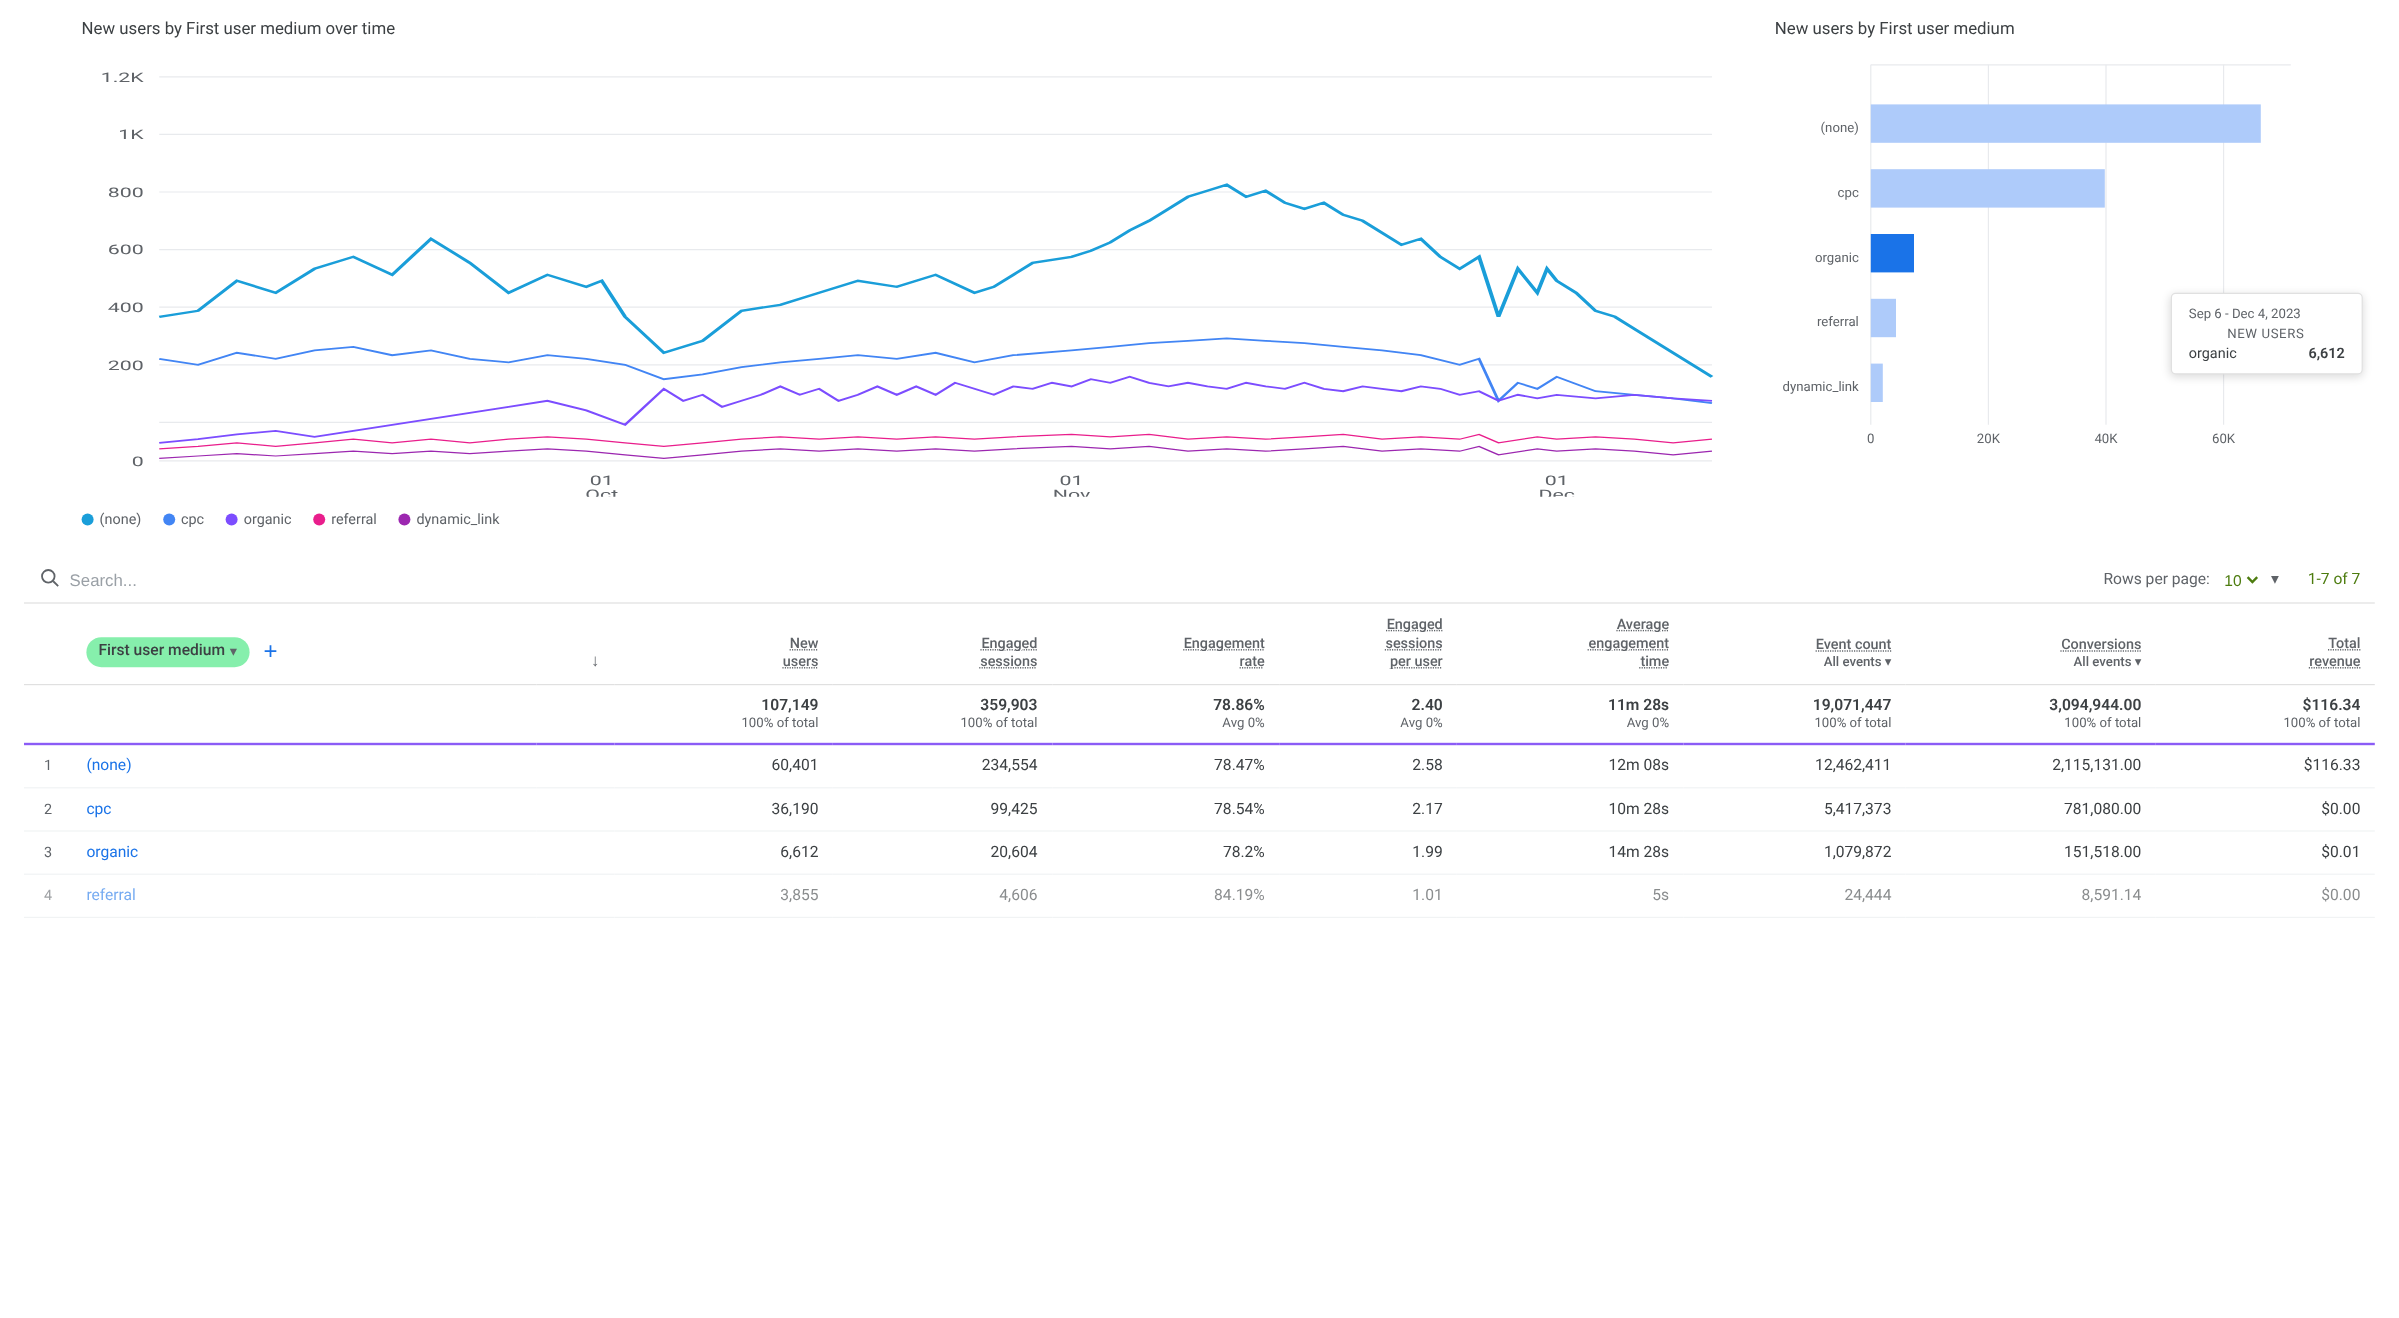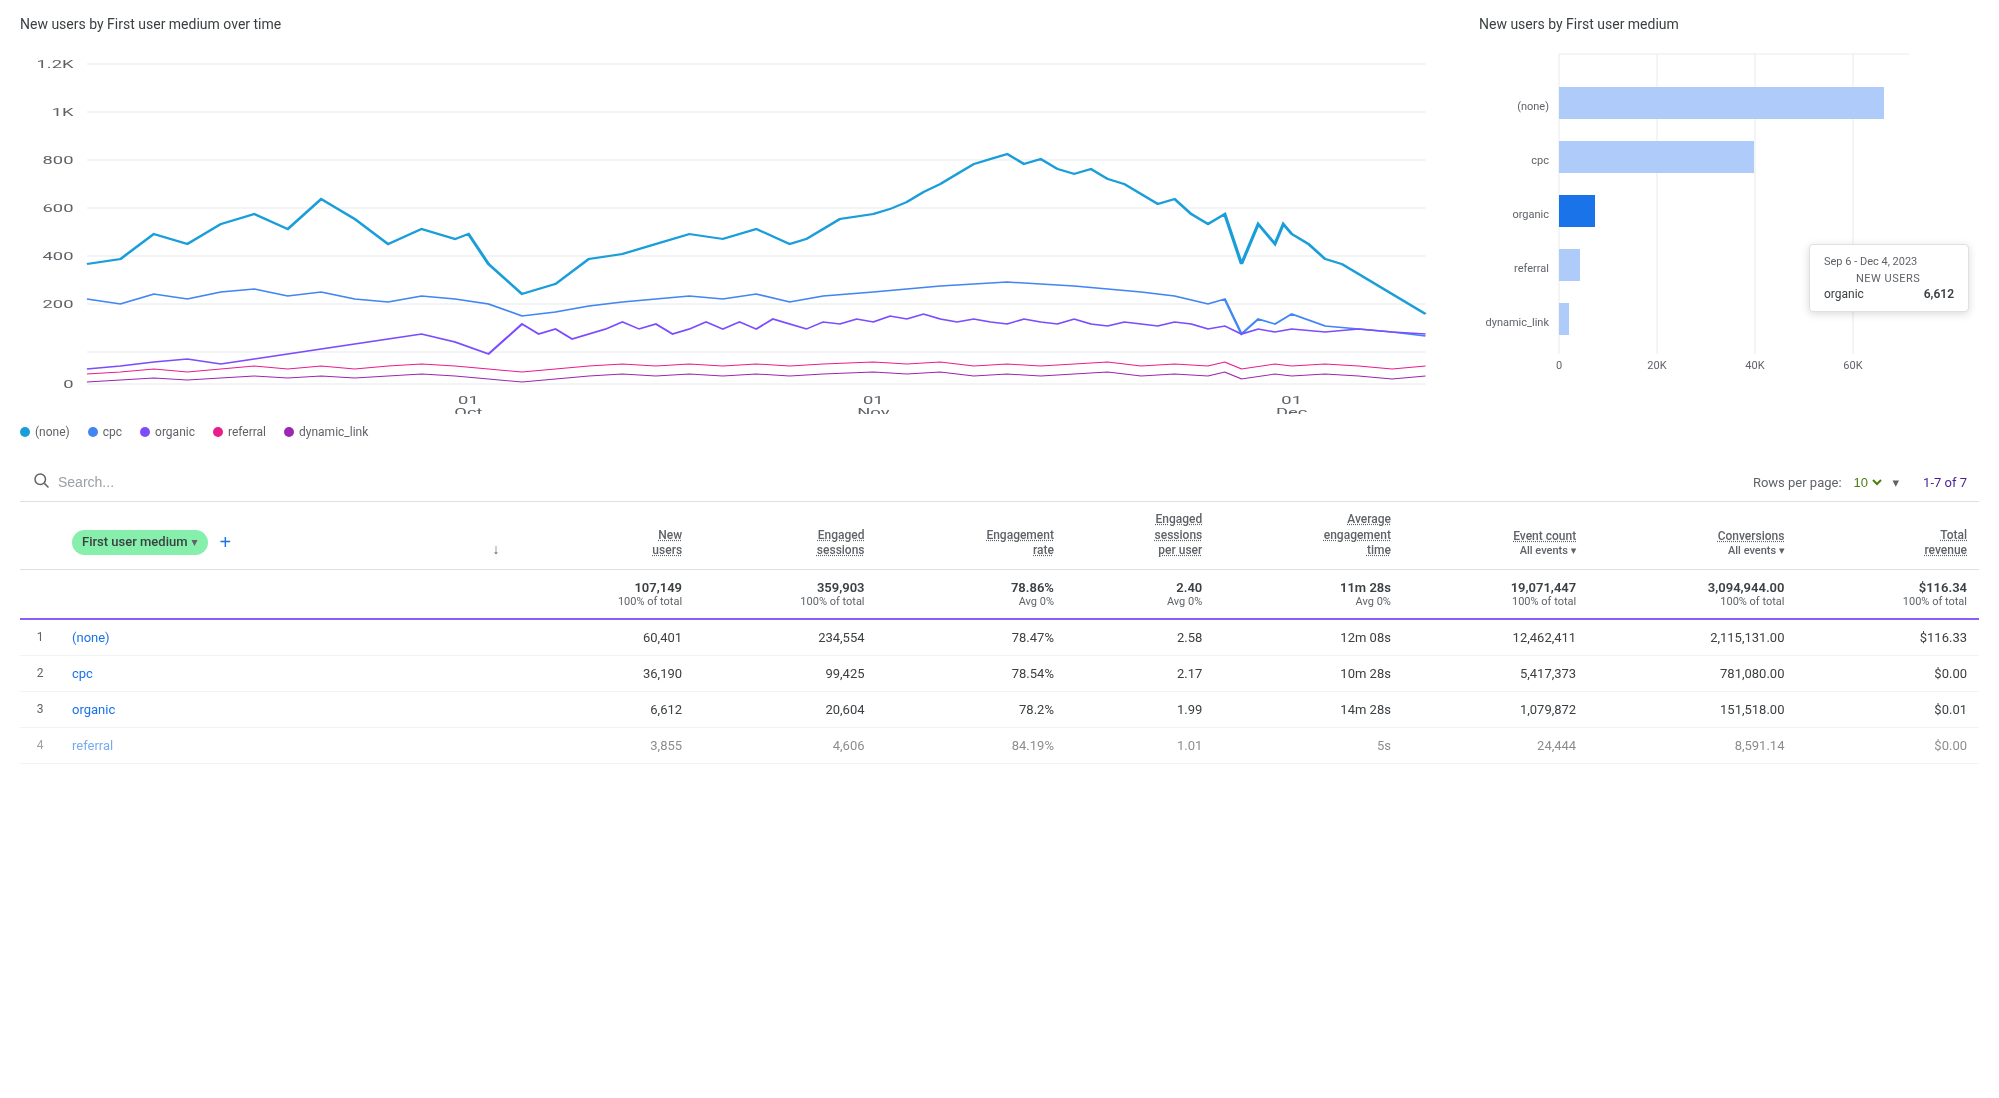--- a/index.html
+++ b/index.html
@@ -2,21 +2,21 @@
 <html><head>
   <meta charset="utf-8">
   <style>
     * { box-sizing: border-box; margin: 0; padding: 0; }
     body { font-family: 'Google Sans', Roboto, Arial, sans-serif; background: #fff; color: #3c4043; font-size: 13px; overflow-x: hidden; }
 
     .main-container { padding: 16px 20px; width: 1999px; }
 
     
     .charts-row { display: flex; gap: 20px; margin-bottom: 24px; }
-    .chart-left { flex: 1; min-width: 0; }
+    .chart-left { flex: 1; min-width: 0; margin-left: 48px; }
     .chart-right { width: 500px; flex-shrink: 0; }
 
     .chart-title { font-size: 14px; color: #3c4043; margin-bottom: 12px; font-weight: 400; }
 
     
     .line-chart-container { position: relative; border: none; text-align: center; }
     .line-chart-svg { width: 100%; height: 370px; }
 
     
     .legend { display: flex; gap: 18px; margin-top: 8px; flex-wrap: wrap; align-items: center; }
@@ -49,21 +49,21 @@
     
     .table-section { margin-top: 8px; }
 
     
     .search-bar { display: flex; align-items: center; padding: 8px 12px; border-bottom: 1px solid #e0e0e0; margin-bottom: 0; }
     .search-icon-wrap { color: #5f6368; margin-right: 8px; font-size: 16px; }
     .search-input { border: none; outline: none; font-size: 14px; color: #701a75; flex: 1; }
     .search-input::placeholder { color: #9aa0a6; }
     .rows-per-page { display: flex; align-items: center; gap: 8px; font-size: 13px; color: #5f6368; margin-left: auto; }
     .rows-select { border: none; font-size: 13px; color: #4d7c0f; background: transparent; cursor: pointer; }
-    .page-info { font-size: 13px; color: #4c1d95; margin-left: 16px; }
+    .page-info { font-size: 13px; color: #4d7c0f; margin-left: 16px; }
 
     
     .data-table { width: 100%; border-collapse: collapse; }
     .data-table th {
       padding: 10px 12px;
       text-align: right;
       font-size: 12px;
       color: #5f6368;
       font-weight: 500;
       border-bottom: 1px solid #e0e0e0;

